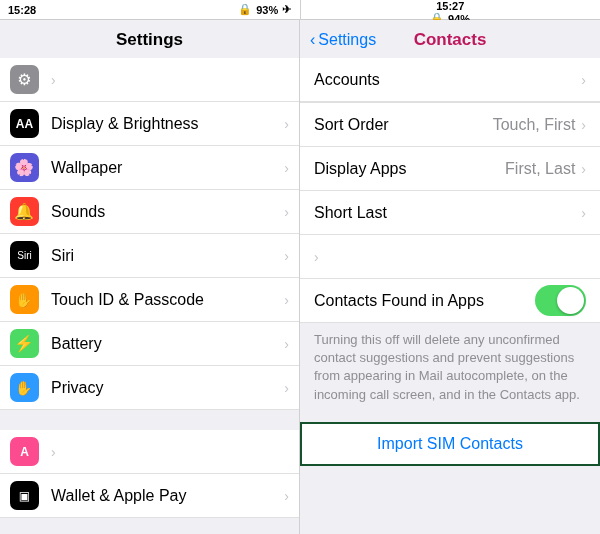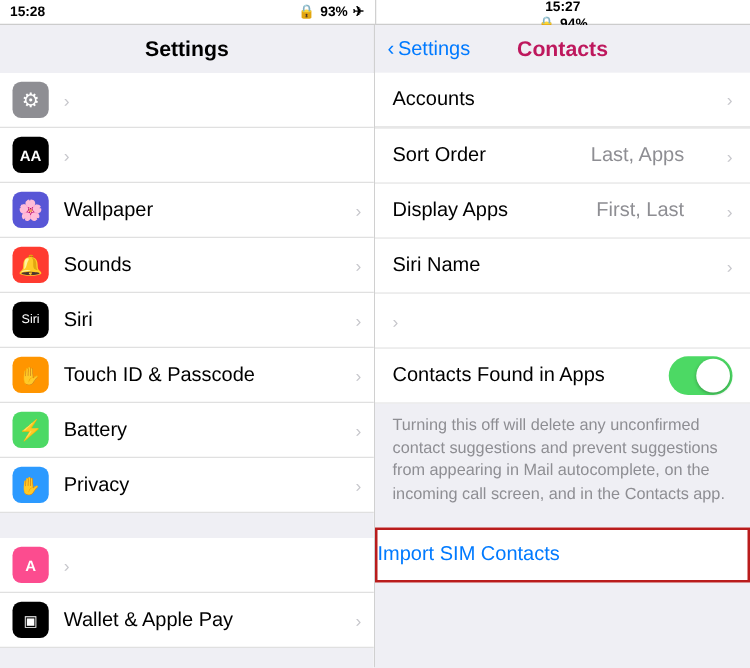--- a/index.html
+++ b/index.html
@@ -150,21 +150,20 @@
     }
 
     .right-item {
       display: flex;
       align-items: center;
       padding: 0 14px;
       height: 44px;
       border-bottom: 1px solid #e0e0e0;
       background: #fff;
       cursor: pointer;
-      gap: 28px;
     }
 
     .right-item-label {
       flex: 1;
       font-size: 16px;
       color: #000;
     }
 
     .right-item-value {
       font-size: 16px;
@@ -197,24 +196,24 @@
       font-size: 13px;
       color: #8e8e93;
       background: #efeff4;
       line-height: 1.4;
     }
 
     
     .import-sim {
       margin: 10px 0 0;
       background: #fff;
-      border: 2px solid #b91c1c;
-      display: flex;
-      align-items: center;
-      justify-content: flex-start;
+      border: 2px solid #14532d;
+      display: flex;
+      align-items: center;
+      justify-content: center;
       height: 44px;
       cursor: pointer;
     }
     .import-sim-label {
       color: #007aff;
       font-size: 16px;
     }
 
     
     .icon-general { background: #8e8e93; }
@@ -255,20 +254,21 @@
     <div class="panel-title">Settings</div>
 
     <div class="settings-list">
 
       <div class="settings-item">
         <div class="settings-item-icon icon-general">⚙</div>
         <span class="chevron">›</span>
       </div>
       <div class="settings-item">
         <div class="settings-item-icon icon-display" style="font-size:12px;font-weight:bold;">AA</div>
+        <span class="settings-item-label">Display &amp; Brightness</span>
         <span class="chevron">›</span>
       </div>
       <div class="settings-item">
         <div class="settings-item-icon icon-wallpaper">🌸</div>
         <span class="settings-item-label">Wallpaper</span>
         <span class="chevron">›</span>
       </div>
       <div class="settings-item">
         <div class="settings-item-icon icon-sounds">🔔</div>
         <span class="settings-item-label">Sounds</span>
@@ -325,32 +325,32 @@
 
       <div class="right-item">
         <span class="right-item-label">Accounts</span>
         <span class="chevron">›</span>
       </div>
 
       <div style="height:1px; background:#e0e0e0;"></div>
 
       <div class="right-item">
         <span class="right-item-label">Sort Order</span>
-        <span class="right-item-value">Last, Apps</span>
+        <span class="right-item-value">Touch, First</span>
         <span class="chevron">›</span>
       </div>
 
       <div class="right-item">
         <span class="right-item-label">Display Apps</span>
         <span class="right-item-value">First, Last</span>
         <span class="chevron">›</span>
       </div>
 
       <div class="right-item">
-        <span class="right-item-label">Siri Name</span>
+        <span class="right-item-label">Short Last</span>
         <span class="chevron">›</span>
       </div>
 
       <div class="right-item">
         <span class="chevron">›</span>
       </div>
 
       <div class="right-item">
         <span class="right-item-label">Contacts Found in Apps</span>
         <div class="toggle">

